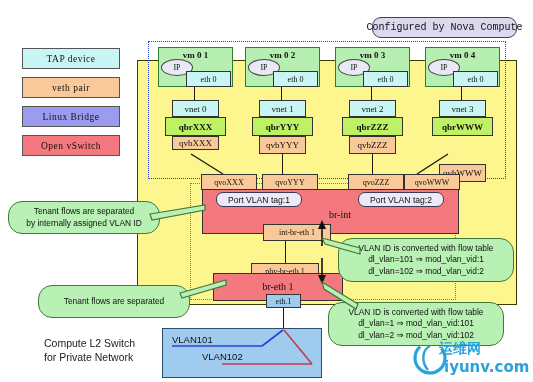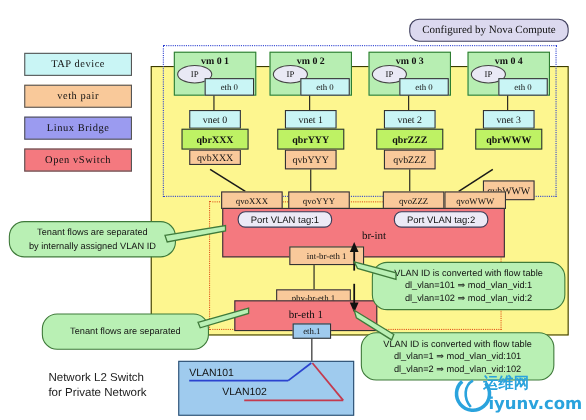--- a/index.html
+++ b/index.html
@@ -58,21 +58,21 @@
     display:flex;flex-direction:column;align-items:center;justify-content:center;
     line-height:1.35;text-align:center;padding:2px 4px;
   }
   .tagbox{
     background:#eceaf6;border:1.3px solid #3a3a55;border-radius:7px;
     font-family:"Liberation Sans",sans-serif;font-size:8.6px;color:#111;
     display:flex;align-items:center;justify-content:center;white-space:nowrap;
   }
   .lavender{
     background:#dcd9ef;border:1.5px solid #40405e;border-radius:9px;
-    font-family:Liberation Serif, serif;font-size:10px;color:#111;
+    font-family:Liberation Mono, monospace;font-size:10px;color:#111;
     display:flex;align-items:center;justify-content:center;white-space:nowrap;
   }
 
   
   .switch-box{background:#9fcbee;border:1.6px solid #2b4d6f;}
   .sw-label{
     position:absolute;font-family:"Liberation Sans",sans-serif;
     font-size:9.5px;color:#111;white-space:nowrap;
   }
   .phys-label{
@@ -307,21 +307,21 @@
   <span class="sw-label" style="left:172px;top:334px;">VLAN101</span>
   <span class="sw-label" style="left:202px;top:351px;">VLAN102</span>
   <svg class="abs" style="left:162px;top:328px;width:160px;height:50px;">
     <line x1="10" y1="18" x2="100" y2="18" stroke="#2b43cf" stroke-width="1.6"></line>
     <line x1="100" y1="18" x2="121" y2="2" stroke="#2b43cf" stroke-width="1.6"></line>
     <line x1="60" y1="36" x2="150" y2="36" stroke="#c43a4e" stroke-width="1.6"></line>
     <line x1="150" y1="36" x2="122" y2="2" stroke="#c43a4e" stroke-width="1.6"></line>
   </svg>
 
   <div class="abs phys-label" style="left:44px;top:336px;">
-    <div>Network L2 Switch</div>
+    <div>Compute L2 Switch</div>
     <div>for Private Network</div>
   </div>
 
   <div class="abs" style="left:412px;top:338px;width:118px;height:42px;">
     <svg class="abs" style="left:0;top:2px;width:36px;height:36px;">
       <circle cx="18" cy="18" r="15" fill="none" stroke="#2aa3dd" stroke-width="3.2" stroke-dasharray="70 30" transform="rotate(-40 18 18)"></circle>
       <path d="M18,6 C10,10 9,22 16,30" fill="none" stroke="#2aa3dd" stroke-width="2.4"></path>
     </svg>
     <span class="wm-text abs" style="left:27px;top:2px;font-size:14px;">运维网</span>
     <span class="wm-text abs" style="left:32px;top:20px;font-size:15px;">iyunv.com</span>

